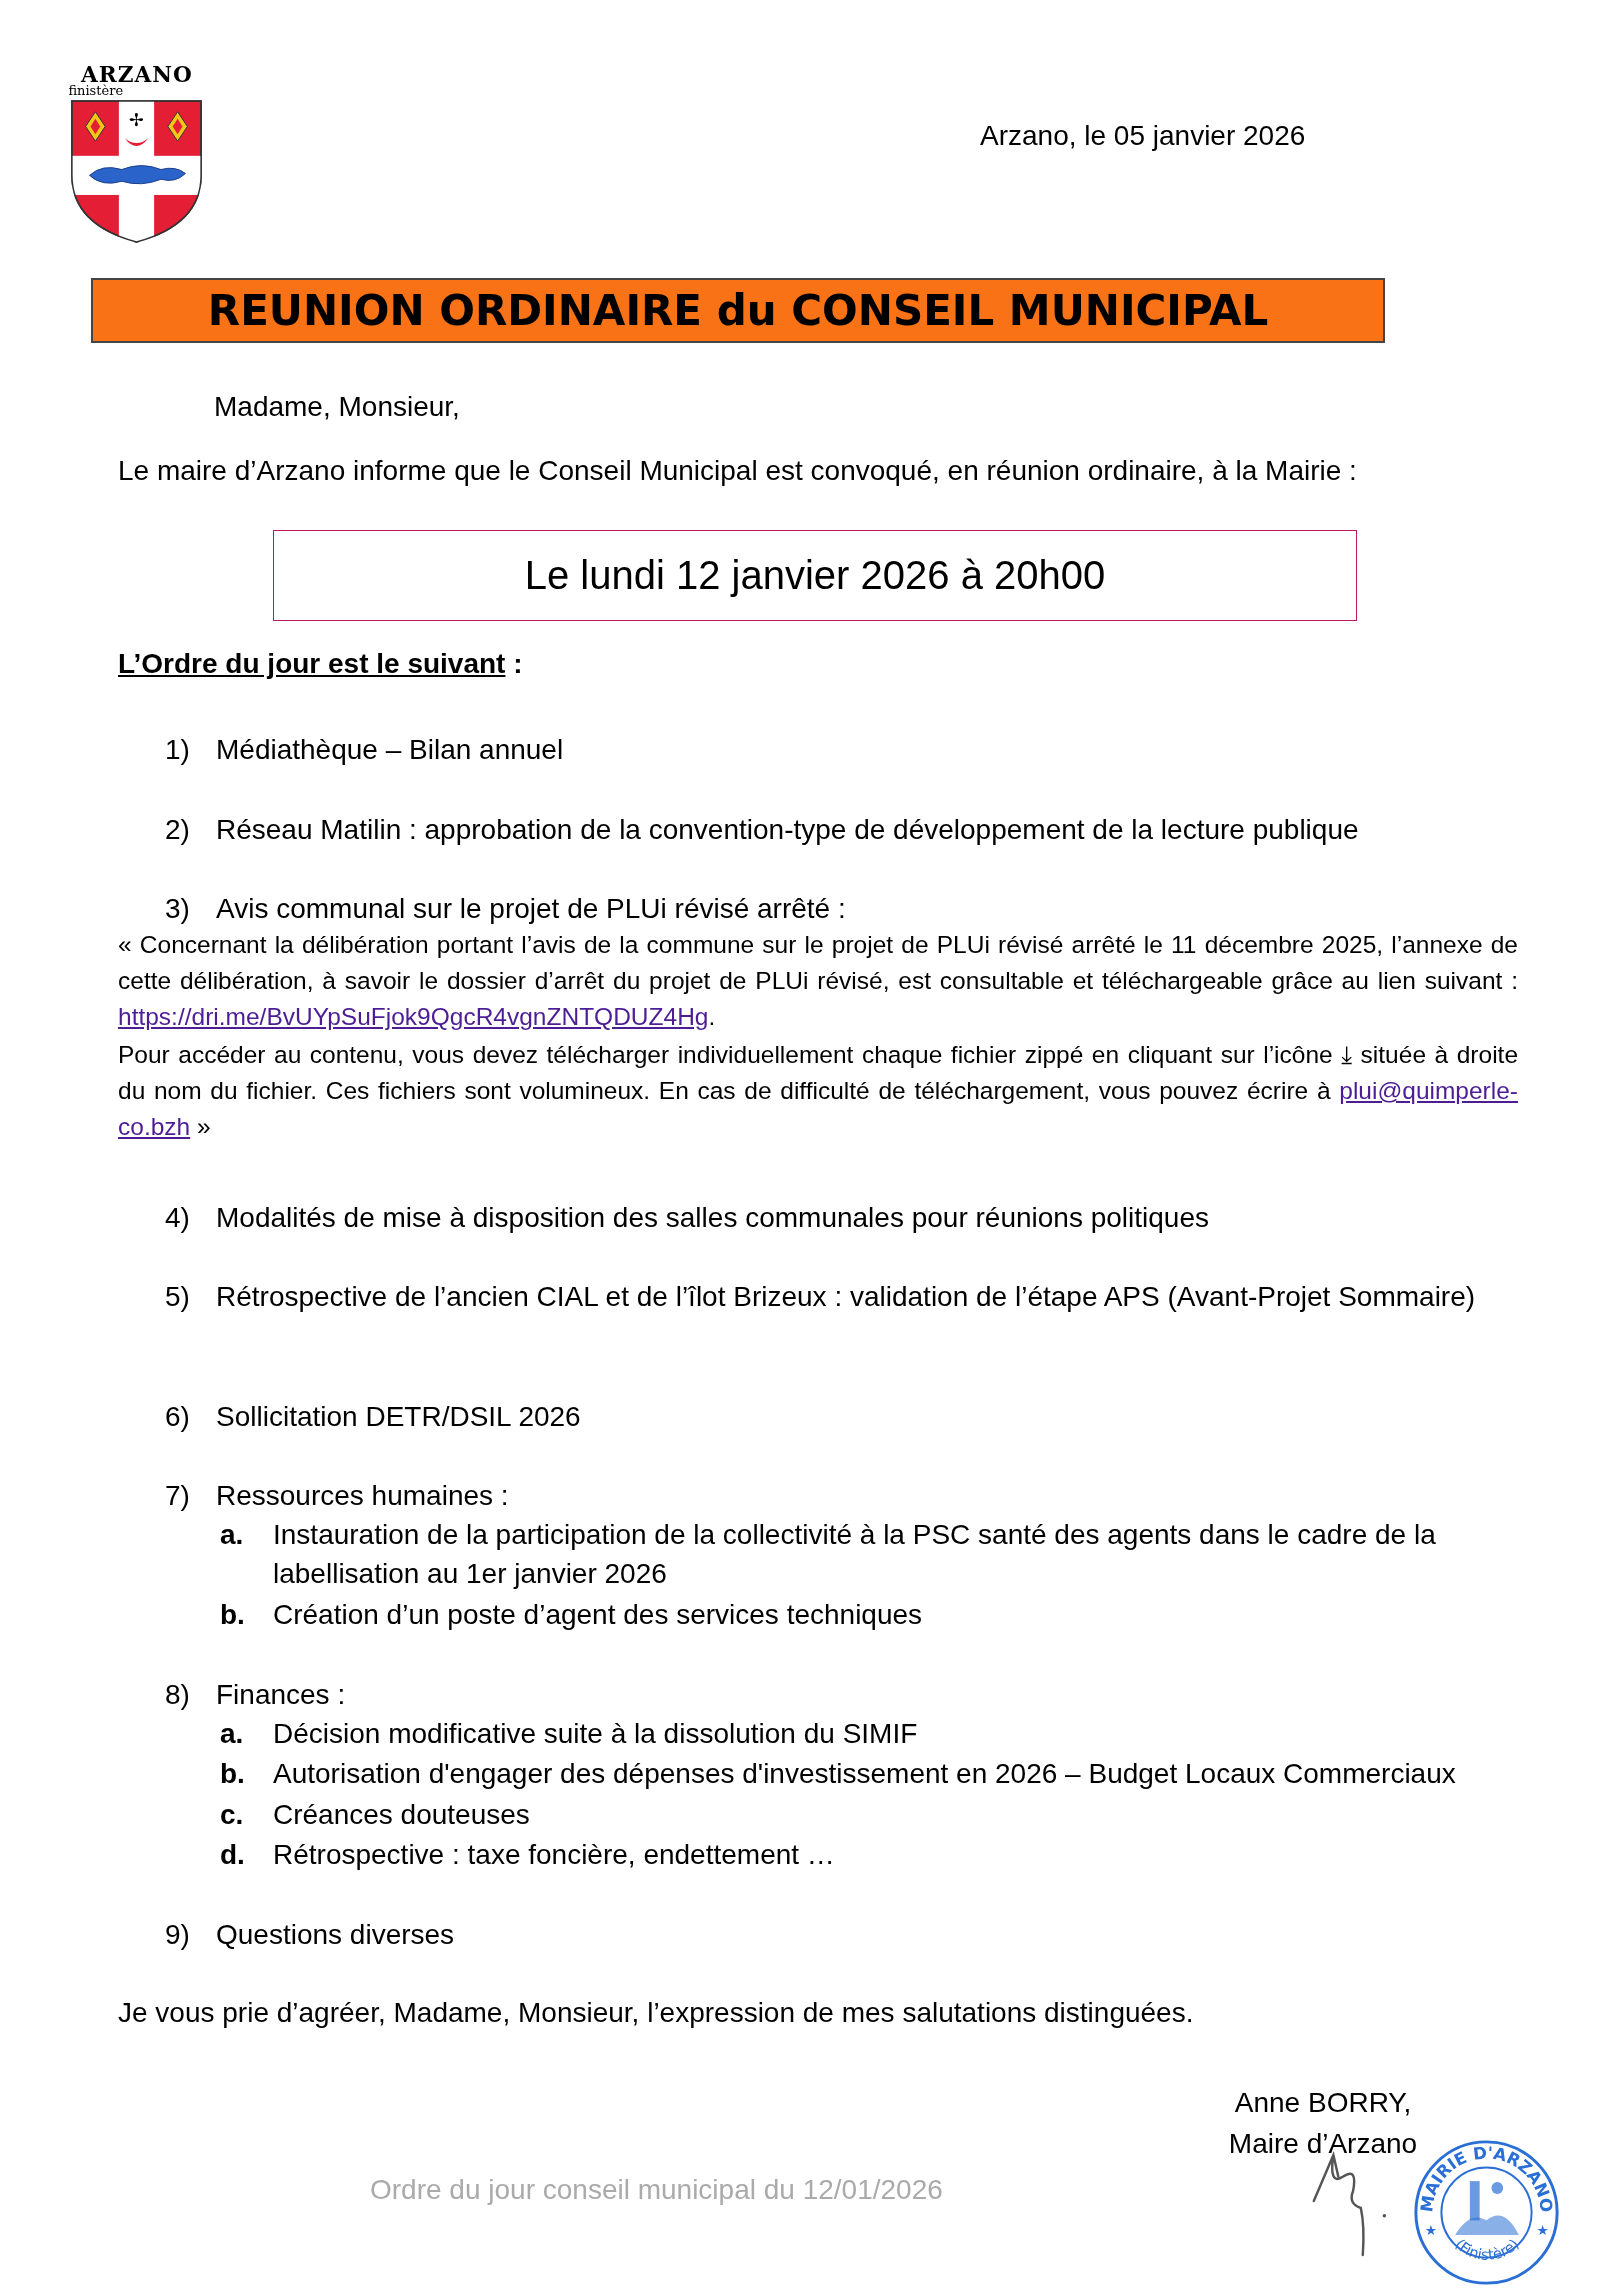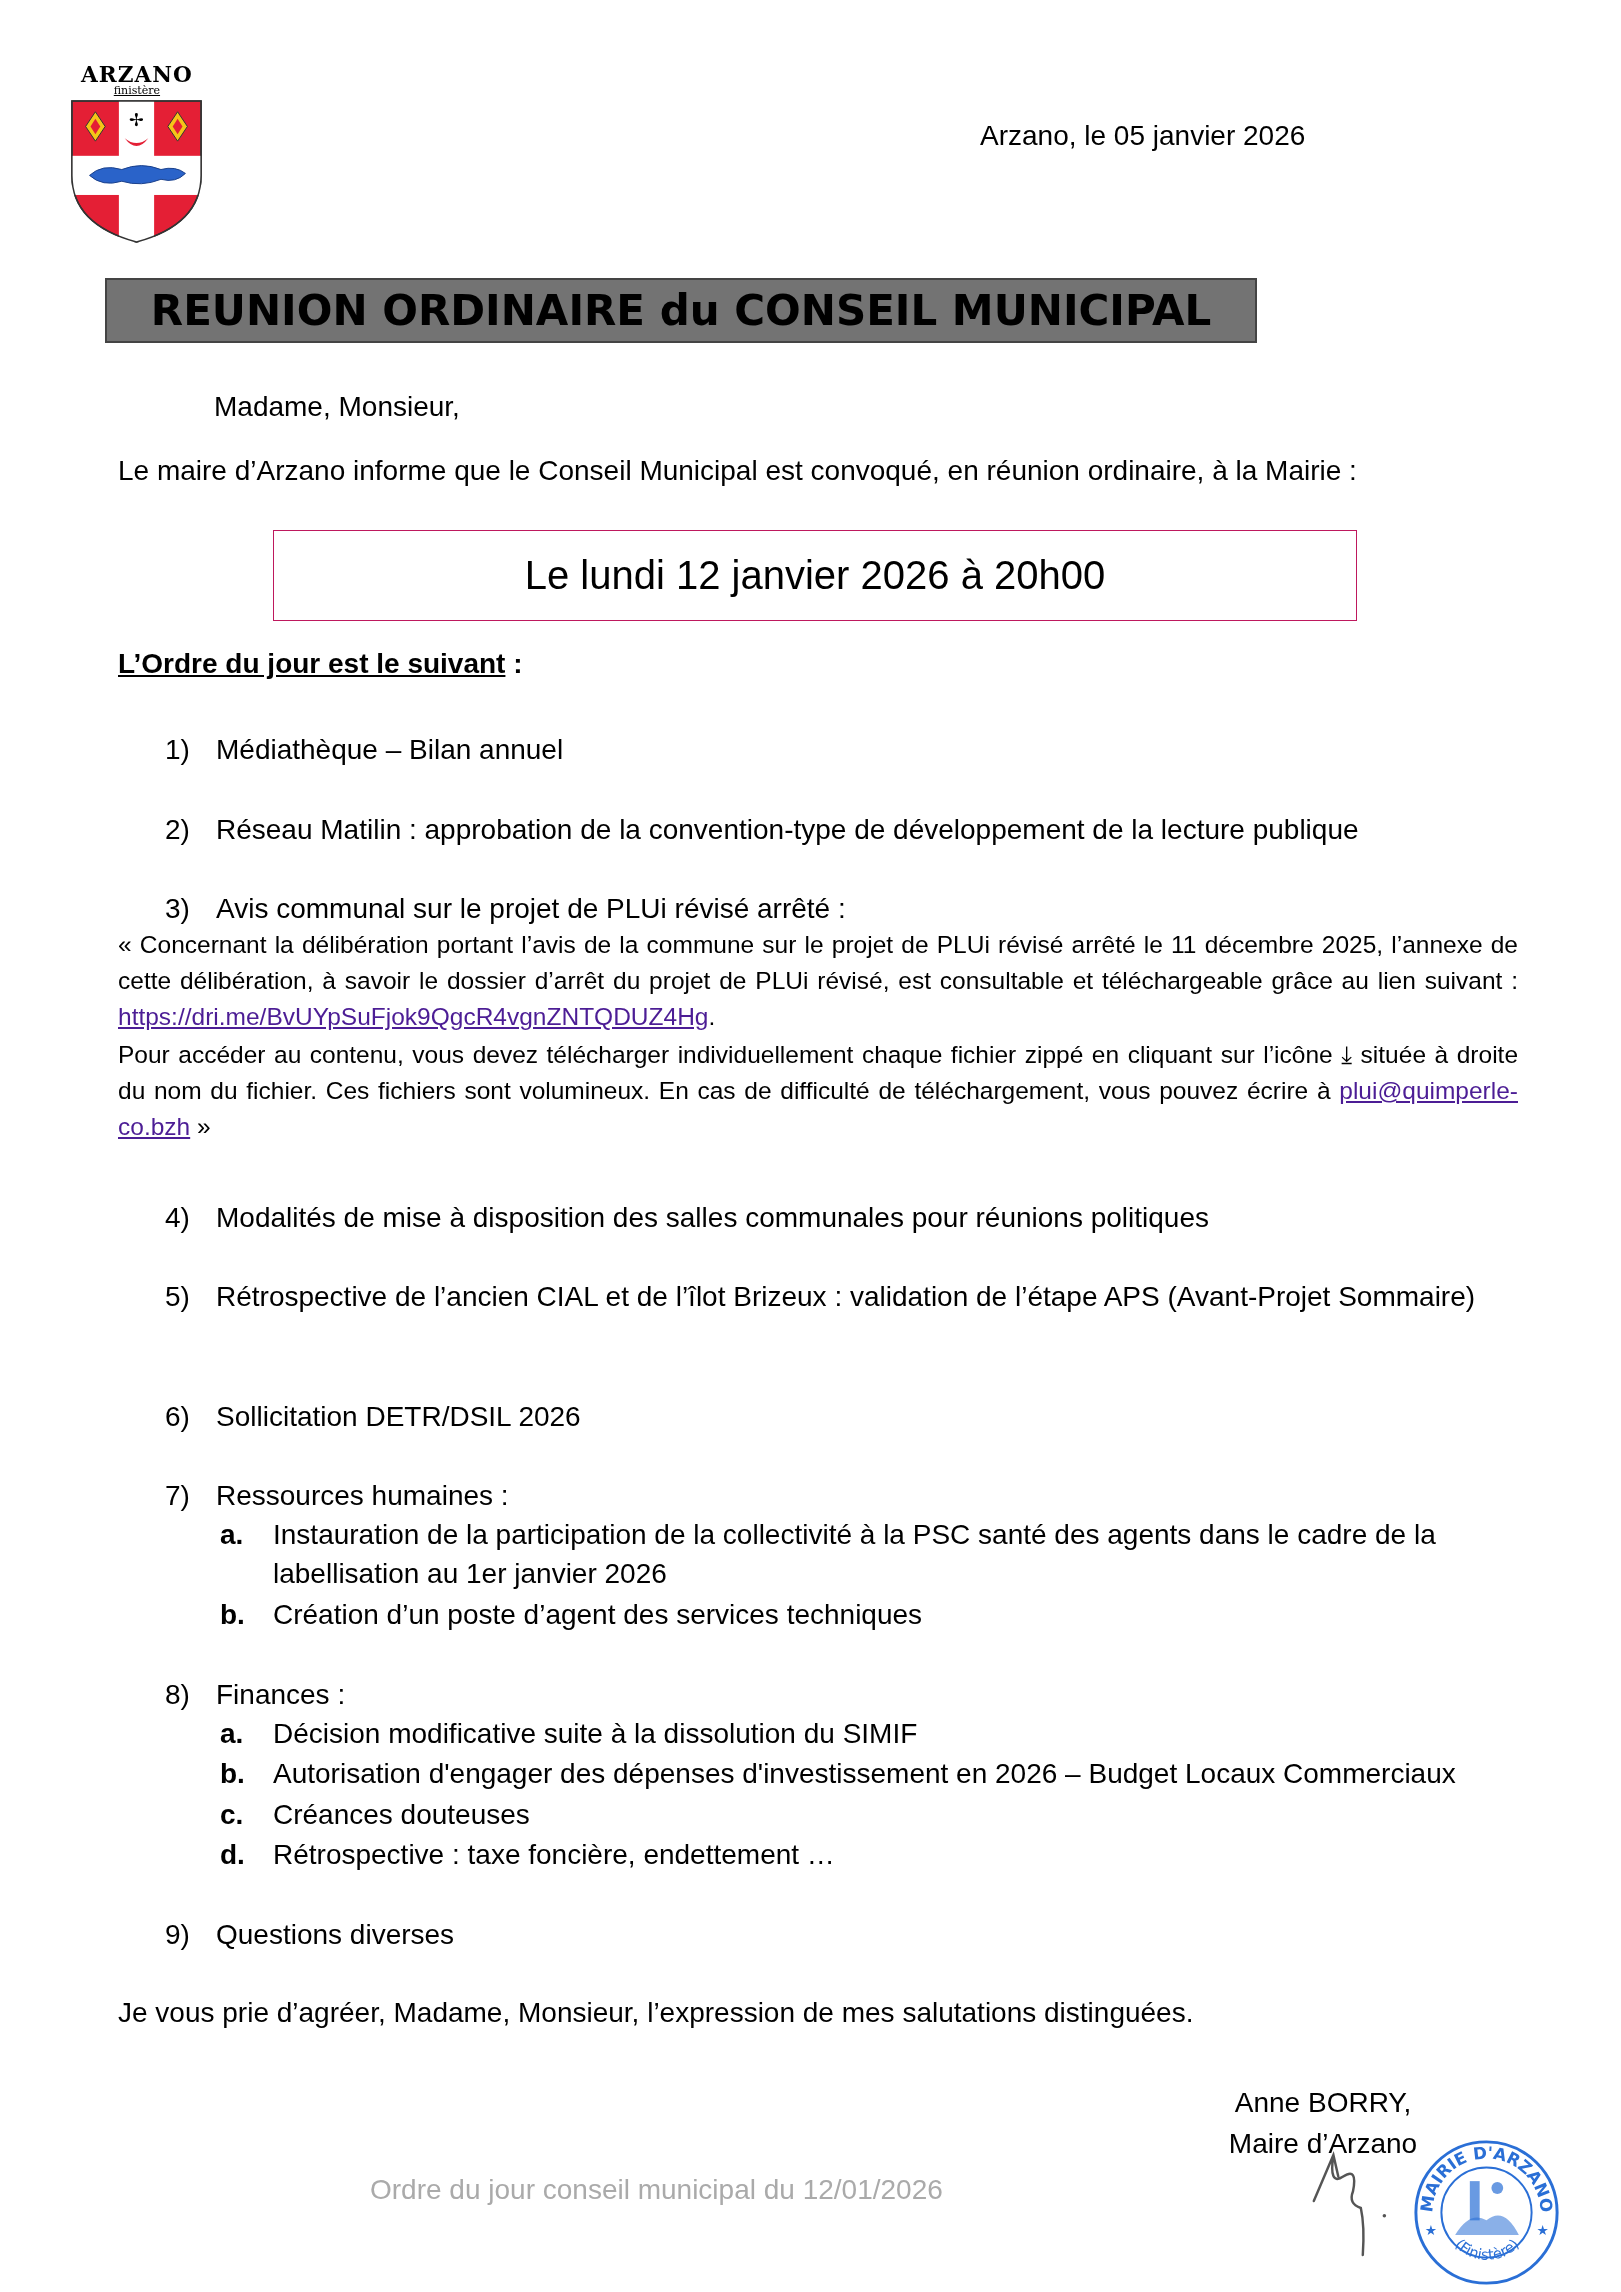--- a/index.html
+++ b/index.html
@@ -8,26 +8,26 @@
     font-family: "Liberation Sans", "DejaVu Sans", sans-serif;
     color: #000;
   }
   .abs { position: absolute; }
   .logo { left: 88px; top: 64px; width: 137px; }
   .logo-title {
     font-family: "DejaVu Serif", serif; font-weight: bold;
     font-size: 21.6px; letter-spacing: 1px; text-align: center;
     width: 137px; margin-left: -19.6px; line-height: 21.6px;
   }
-  .logo-sub { font-family: "DejaVu Serif", serif; font-size: 11px; text-align: center; width: 137px; margin-left: -19.6px; line-height: 9.8px; text-decoration: underline; }
+  .logo-sub { font-family: "DejaVu Serif", serif; font-size: 13px; width: 137px; margin-left: -19.6px; line-height: 9.8px; }
   .date { left: 980px; top: 120px; font-size: 28px; }
 
   .title-box {
-    left: 105px; top: 278px; width: 1152px; height: 65px;
-    background: #737373; border: 2px solid #444; box-sizing: border-box;
+    left: 91px; top: 278px; width: 1294px; height: 65px;
+    background: #f97316; border: 2px solid #444; box-sizing: border-box;
     display: flex; align-items: center; justify-content: center;
     font-family: "DejaVu Sans", sans-serif; font-weight: bold; font-size: 42px;
   }
   .p { font-size: 28px; line-height: 39px; }
   .salut { left: 214px; top: 387px; }
   .intro { left: 118px; top: 451px; }
 
   .date-box {
     left: 273px; top: 530px; width: 1084px; height: 91px;
     border: 1px solid #be185d; box-sizing: border-box;

